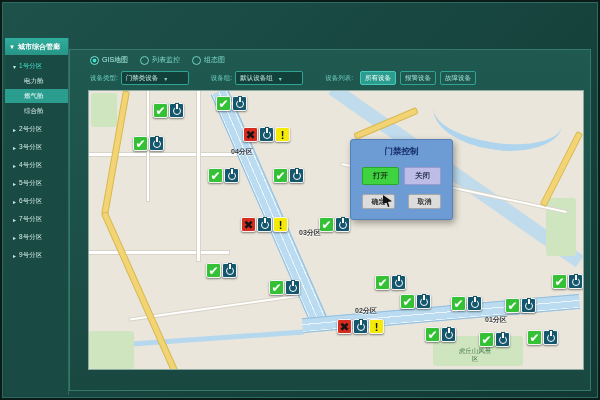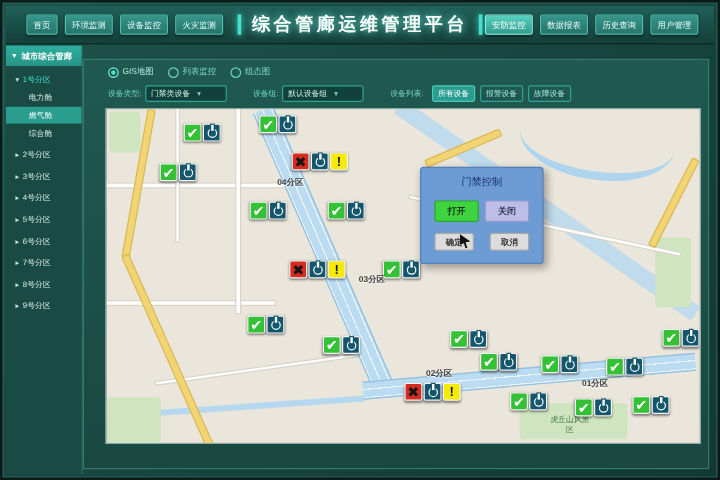--- a/index.html
+++ b/index.html
@@ -88,54 +88,35 @@
   .ic.power{background:#14576d;}
   .ic.power i{width:8px;height:8px;border:1.4px solid #fff;border-radius:50%;
               display:block;position:relative;box-sizing:border-box;}
   .ic.power i::after{content:"";position:absolute;left:50%;top:-4px;transform:translateX(-50%);
               width:2px;height:5px;background:#fff;box-shadow:0 0 0 1px #14576d;}
 
   
   .dialog{position:absolute;left:261px;top:48px;width:101px;height:79px;
           background:#6d9bd4;border:1px solid #5580b8;border-radius:3px;
           box-shadow:2px 3px 7px rgba(0,0,0,.35);}
-  .dialog-title{text-align:center;margin-top:6px;font-size:8.5px;font-weight:normal;color:#16306b;}
+  .dialog-title{text-align:center;margin-top:6px;font-size:8.5px;font-weight:bold;color:#16306b;}
   .dbtn{position:absolute;display:flex;align-items:center;justify-content:center;
         font-size:7.5px;border-radius:2px;cursor:pointer;color:#17321a;font-weight:bold;}
   .dbtn.open{left:11px;top:27px;width:35px;height:16px;background:#3fd43f;border:1px solid #27a827;}
   .dbtn.close{right:11px;top:27px;width:35px;height:16px;background:#bdbde8;border:1px solid #9a9ad0;color:#333a56;}
   .dbtn.ok{left:11px;top:54px;width:31px;height:13px;background:#dcdcdc;border:1px solid #a8a8a8;font-size:7px;color:#333;}
   .dbtn.cancel{right:11px;top:54px;width:31px;height:13px;background:#dcdcdc;border:1px solid #a8a8a8;font-size:7px;color:#333;}
   .cursor{position:absolute;left:294px;top:104px;width:9px;height:12px;background:#111;
           clip-path:polygon(0 0,100% 52%,55% 58%,72% 95%,55% 100%,40% 64%,0 76%);}
 </style>
 </head>
 <body>
 
 <div class="frame">
 
-  <div class="header">
-    <div class="nav nav-left">
-        <div class="hbtn">首页</div>
-        <div class="hbtn">环境监测</div>
-        <div class="hbtn">设备监控</div>
-        <div class="hbtn">火灾监测</div>
-      </div>
-    <div class="title-wrap">
-      <span class="tbar"></span>
-      <span class="title">综合管廊运维管理平台</span>
-      <span class="tbar"></span>
-    </div>
-    <div class="nav nav-right">
-        <div class="hbtn active">安防监控</div>
-        <div class="hbtn">数据报表</div>
-        <div class="hbtn">历史查询</div>
-        <div class="hbtn">用户管理</div>
-      </div>
-  </div>
 
   <div class="sidebar">
     <div class="side-root">
       <span class="caret">▼</span>
       <span>城市综合管廊</span>
     </div>
     <div>
         <div class="side-item zone active">
           <span class="caret">▾</span>
           <span>1号分区</span>

